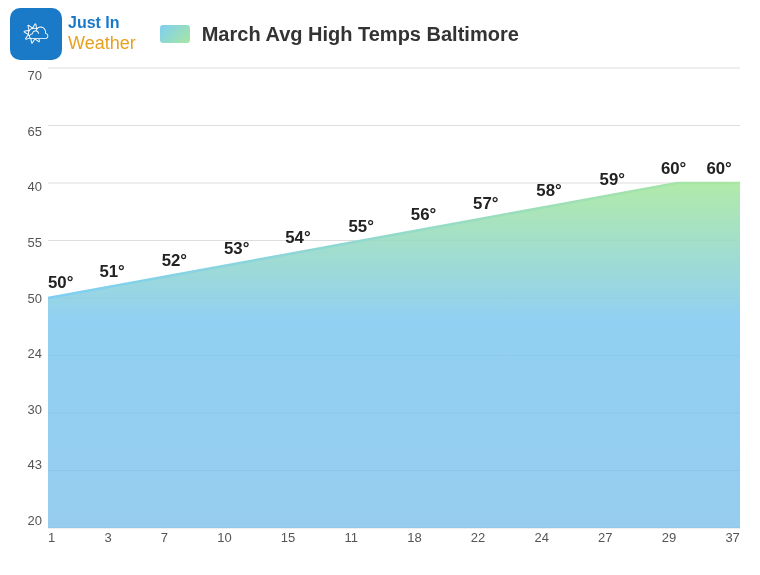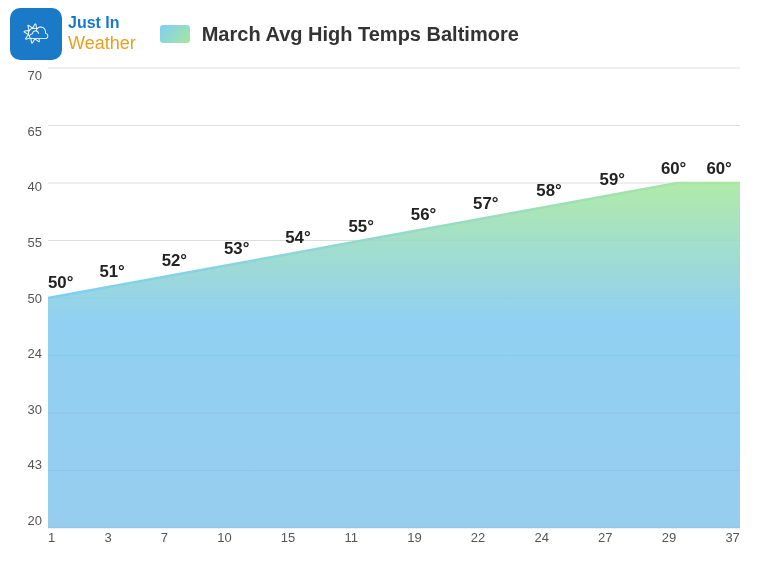--- a/index.html
+++ b/index.html
@@ -222,21 +222,21 @@
       </svg>
     </div>
 
     <div class="x-axis-labels">
       <span class="x-label">1</span>
       <span class="x-label">3</span>
       <span class="x-label">7</span>
       <span class="x-label">10</span>
       <span class="x-label">15</span>
       <span class="x-label">11</span>
-      <span class="x-label">19</span>
+      <span class="x-label">18</span>
       <span class="x-label">22</span>
       <span class="x-label">24</span>
       <span class="x-label">27</span>
       <span class="x-label">29</span>
       <span class="x-label">37</span>
     </div>
   </div>
 </div>
 
 </body></html>

